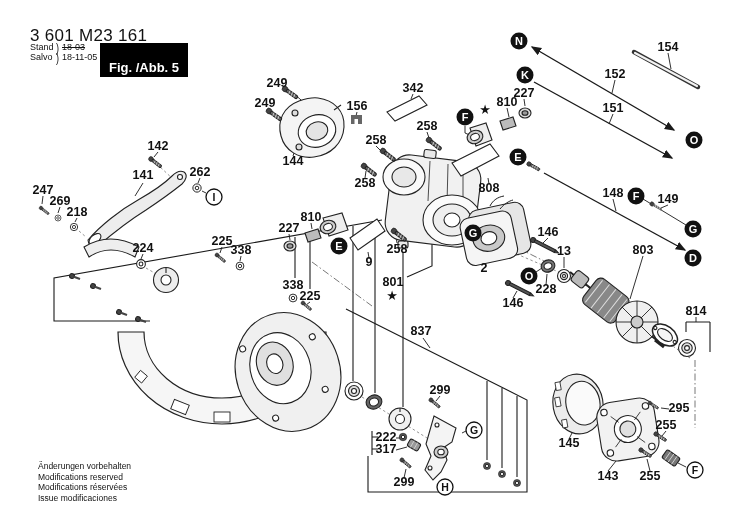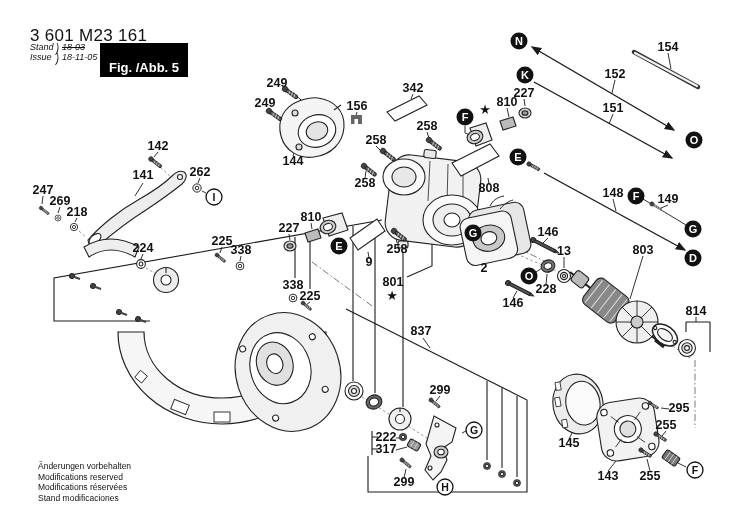--- a/index.html
+++ b/index.html
@@ -2,21 +2,21 @@
 <html><head>
 <meta charset="utf-8">
 <style>
   html,body{margin:0;padding:0;background:#fff;}
   #stage{position:relative;width:750px;height:530px;background:#fff;overflow:hidden;
          font-family:"Liberation Sans",sans-serif;color:#111;}
   #art{position:absolute;left:0;top:0;}
   .titleblock{position:absolute;left:30px;top:26px;}
   .docnum{font-size:17px;letter-spacing:.3px;}
   .standblk{position:absolute;left:30px;top:42px;font-size:9px;line-height:10px;}
-  .sirow{display:flex;align-items:center;font-style:italic;}
+  .sirow{display:flex;align-items:center;}
   .silabel{width:26px;display:inline-block;}
   .siparen{margin-right:3px;transform:scaleY(1.5);display:inline-block;}
   .strike{text-decoration:line-through;}
   .figbox{position:absolute;left:100px;top:43px;background:#000;color:#fff;
           font-weight:bold;font-size:13px;padding:17px 9px 2px 9px;}
   .footer{position:absolute;left:30px;top:461px;font-size:8.5px;line-height:10.5px;margin-left:8px;}
   .plbl{font:bold 12.5px "Liberation Sans",sans-serif;fill:#111;text-anchor:middle;}
   .mtxtw{font:bold 11px "Liberation Sans",sans-serif;fill:#fff;text-anchor:middle;}
   .mtxtb{font:bold 10.5px "Liberation Sans",sans-serif;fill:#111;text-anchor:middle;}
   .star{font:13px "DejaVu Sans",sans-serif;fill:#111;text-anchor:middle;}
@@ -461,27 +461,27 @@
 <div class="titleblock">
   <div class="docnum">3 601 M23 161</div>
 </div>
 <div class="standblk">
   <div class="sirow">
     <span class="silabel">Stand</span>
     <span class="siparen">)</span>
     <span class="sival strike">18-03</span>
   </div>
   <div class="sirow">
-    <span class="silabel">Issue</span>
+    <span class="silabel">Salvo</span>
     <span class="siparen">)</span>
     <span class="sival">18-11-05</span>
   </div>
 </div>
 <div class="figbox">Fig. /Abb. 5</div>
 
 <div class="footer">
   <div>Änderungen vorbehalten</div>
   <div>Modifications reserved</div>
   <div>Modifications réservées</div>
-  <div>Stand modificaciones</div>
+  <div>Issue modificaciones</div>
 </div>
 
 </div>
 
 </body></html>

